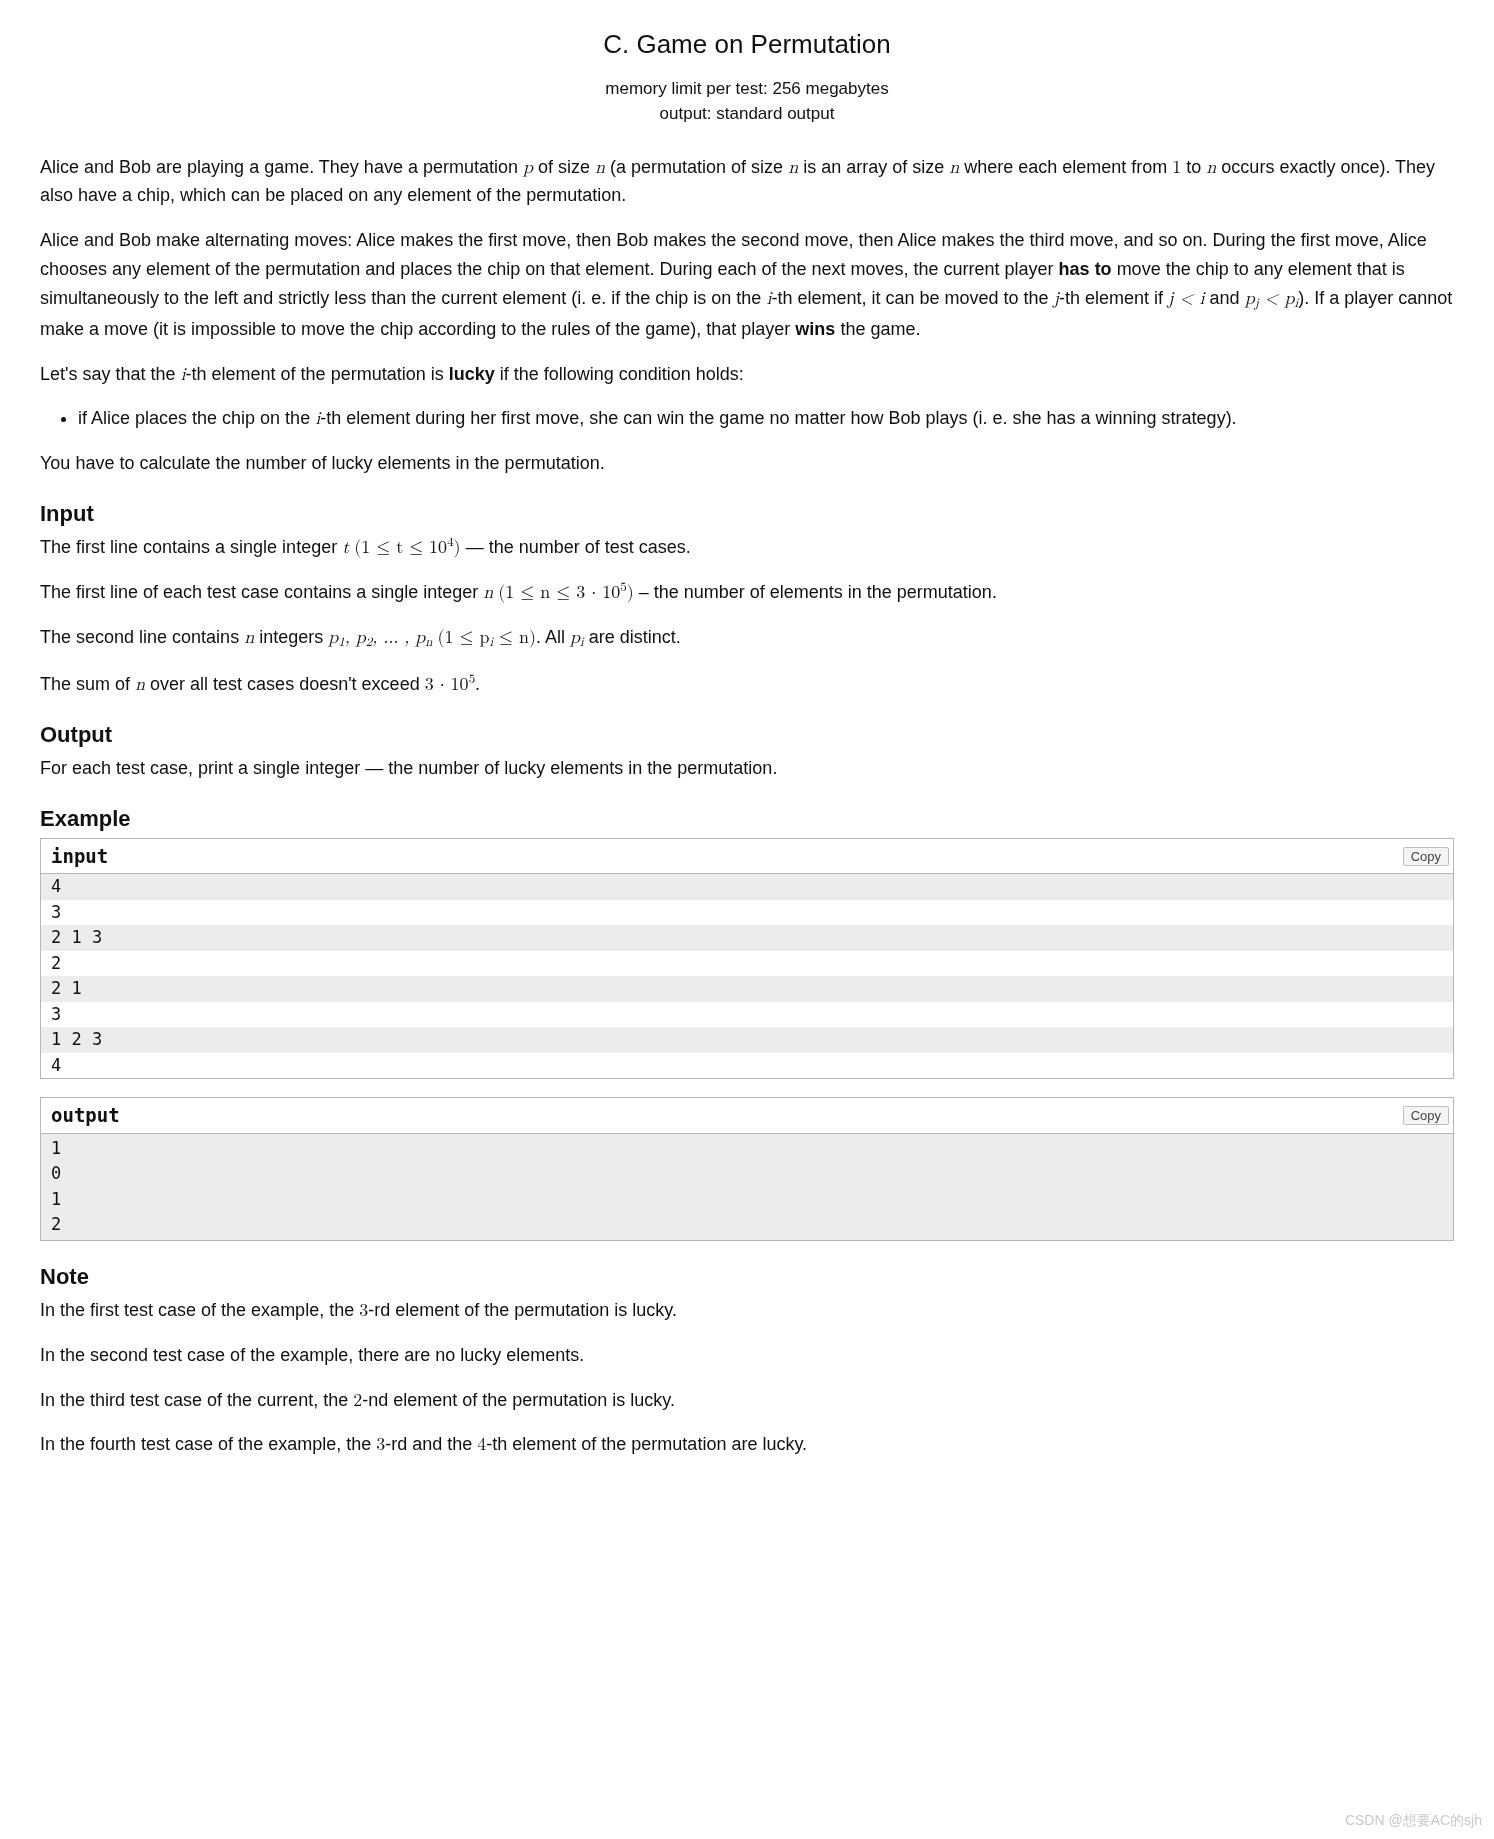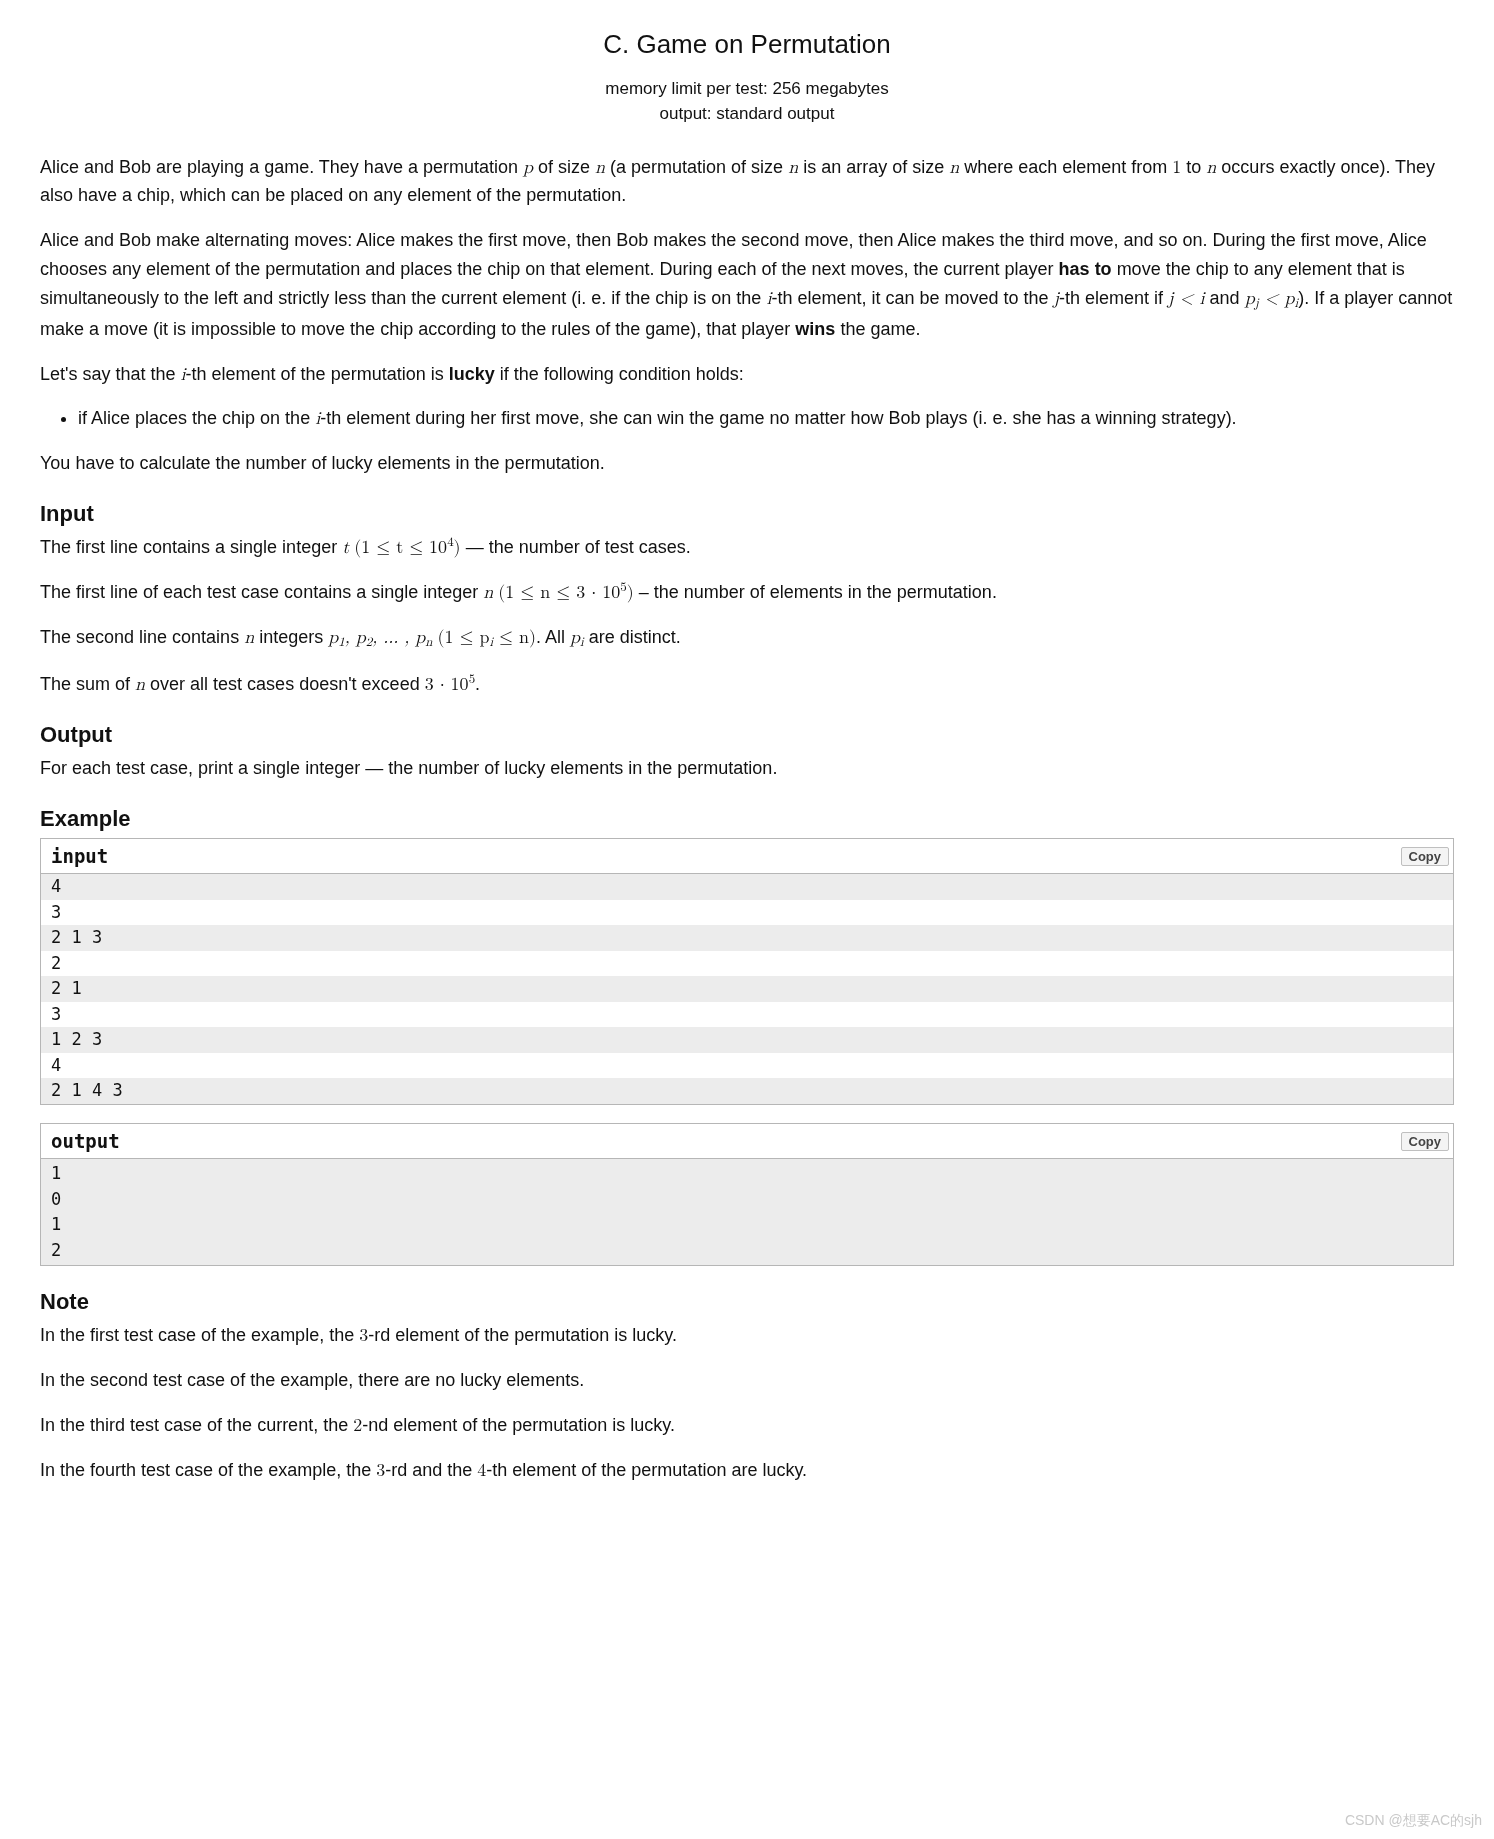--- a/index.html
+++ b/index.html
@@ -54,21 +54,21 @@
     align-items: center;
     padding: 2px 4px 2px 10px;
     border-bottom: 1px solid #b6b6b6;
     font-family: "Consolas", "Menlo", monospace;
     font-weight: 700;
     font-size: 19px;
     background: #fff;
   }
   .copy-btn {
     font-family: -apple-system, Helvetica, Arial, sans-serif;
-    font-weight: 700;
+    font-weight: 400;
     font-size: 13px;
     background: #f4f4f4;
     border: 1px solid #bfbfbf;
     border-radius: 2px;
     padding: 1px 7px;
     cursor: pointer;
     color: #444;
   }
   .example-body {
     font-family: "Consolas", "Menlo", monospace;
@@ -149,21 +149,20 @@
   </div>
   <div class="example-body" id="input-rows">
       <div class="row">4</div>
       <div class="row">3</div>
       <div class="row">2 1 3</div>
       <div class="row">2</div>
       <div class="row">2 1</div>
       <div class="row">3</div>
       <div class="row">1 2 3</div>
       <div class="row">4</div>
-      <div class="row">2 1 4 3</div>
     </div>
 </div>
 
 <div class="example-block">
   <div class="example-head">
     <span>output</span>
     <button class="copy-btn">Copy</button>
   </div>
   <div class="example-body out-body" id="output-rows">
       <div class="row">1</div>

